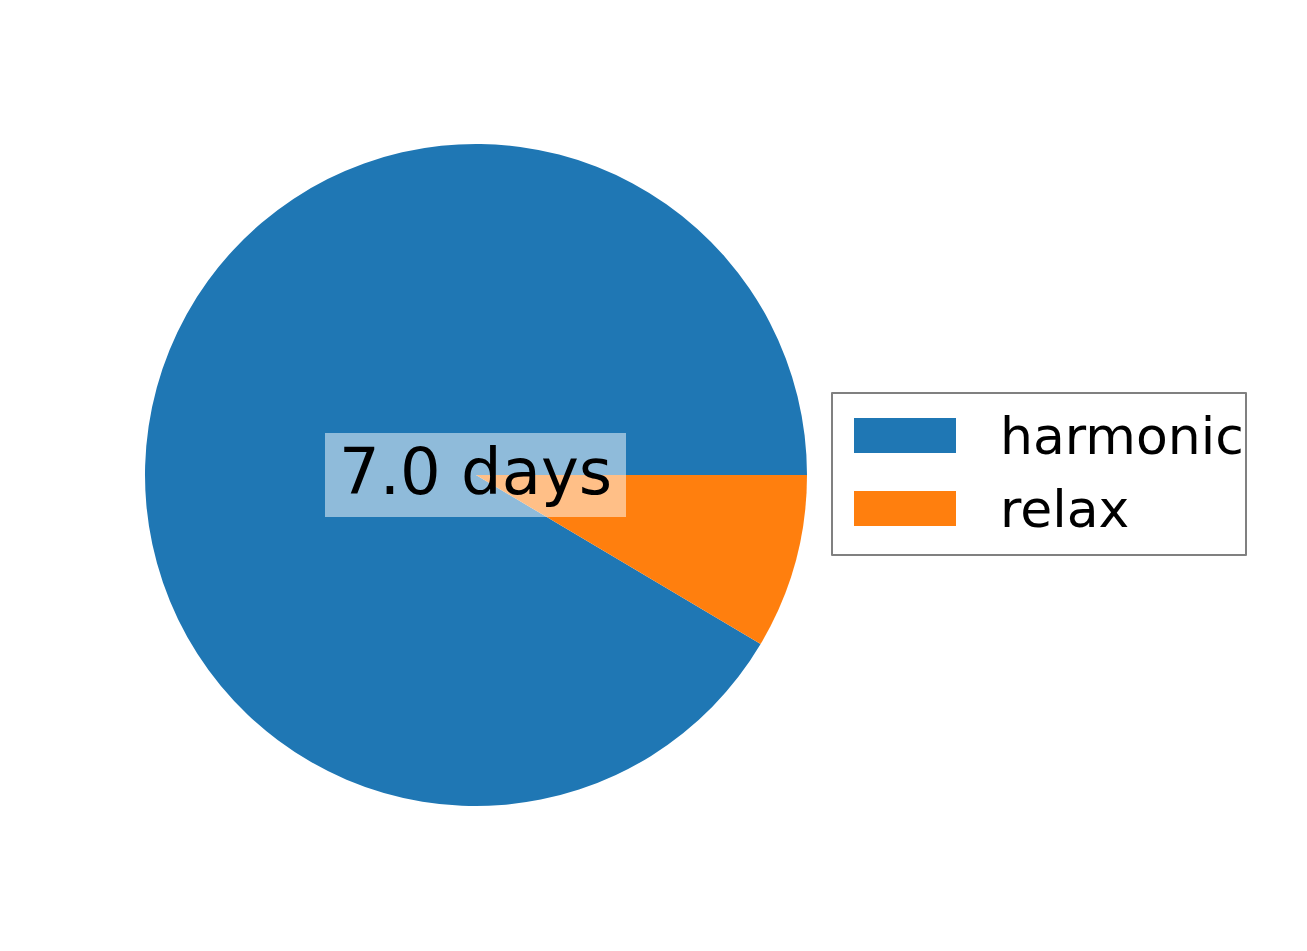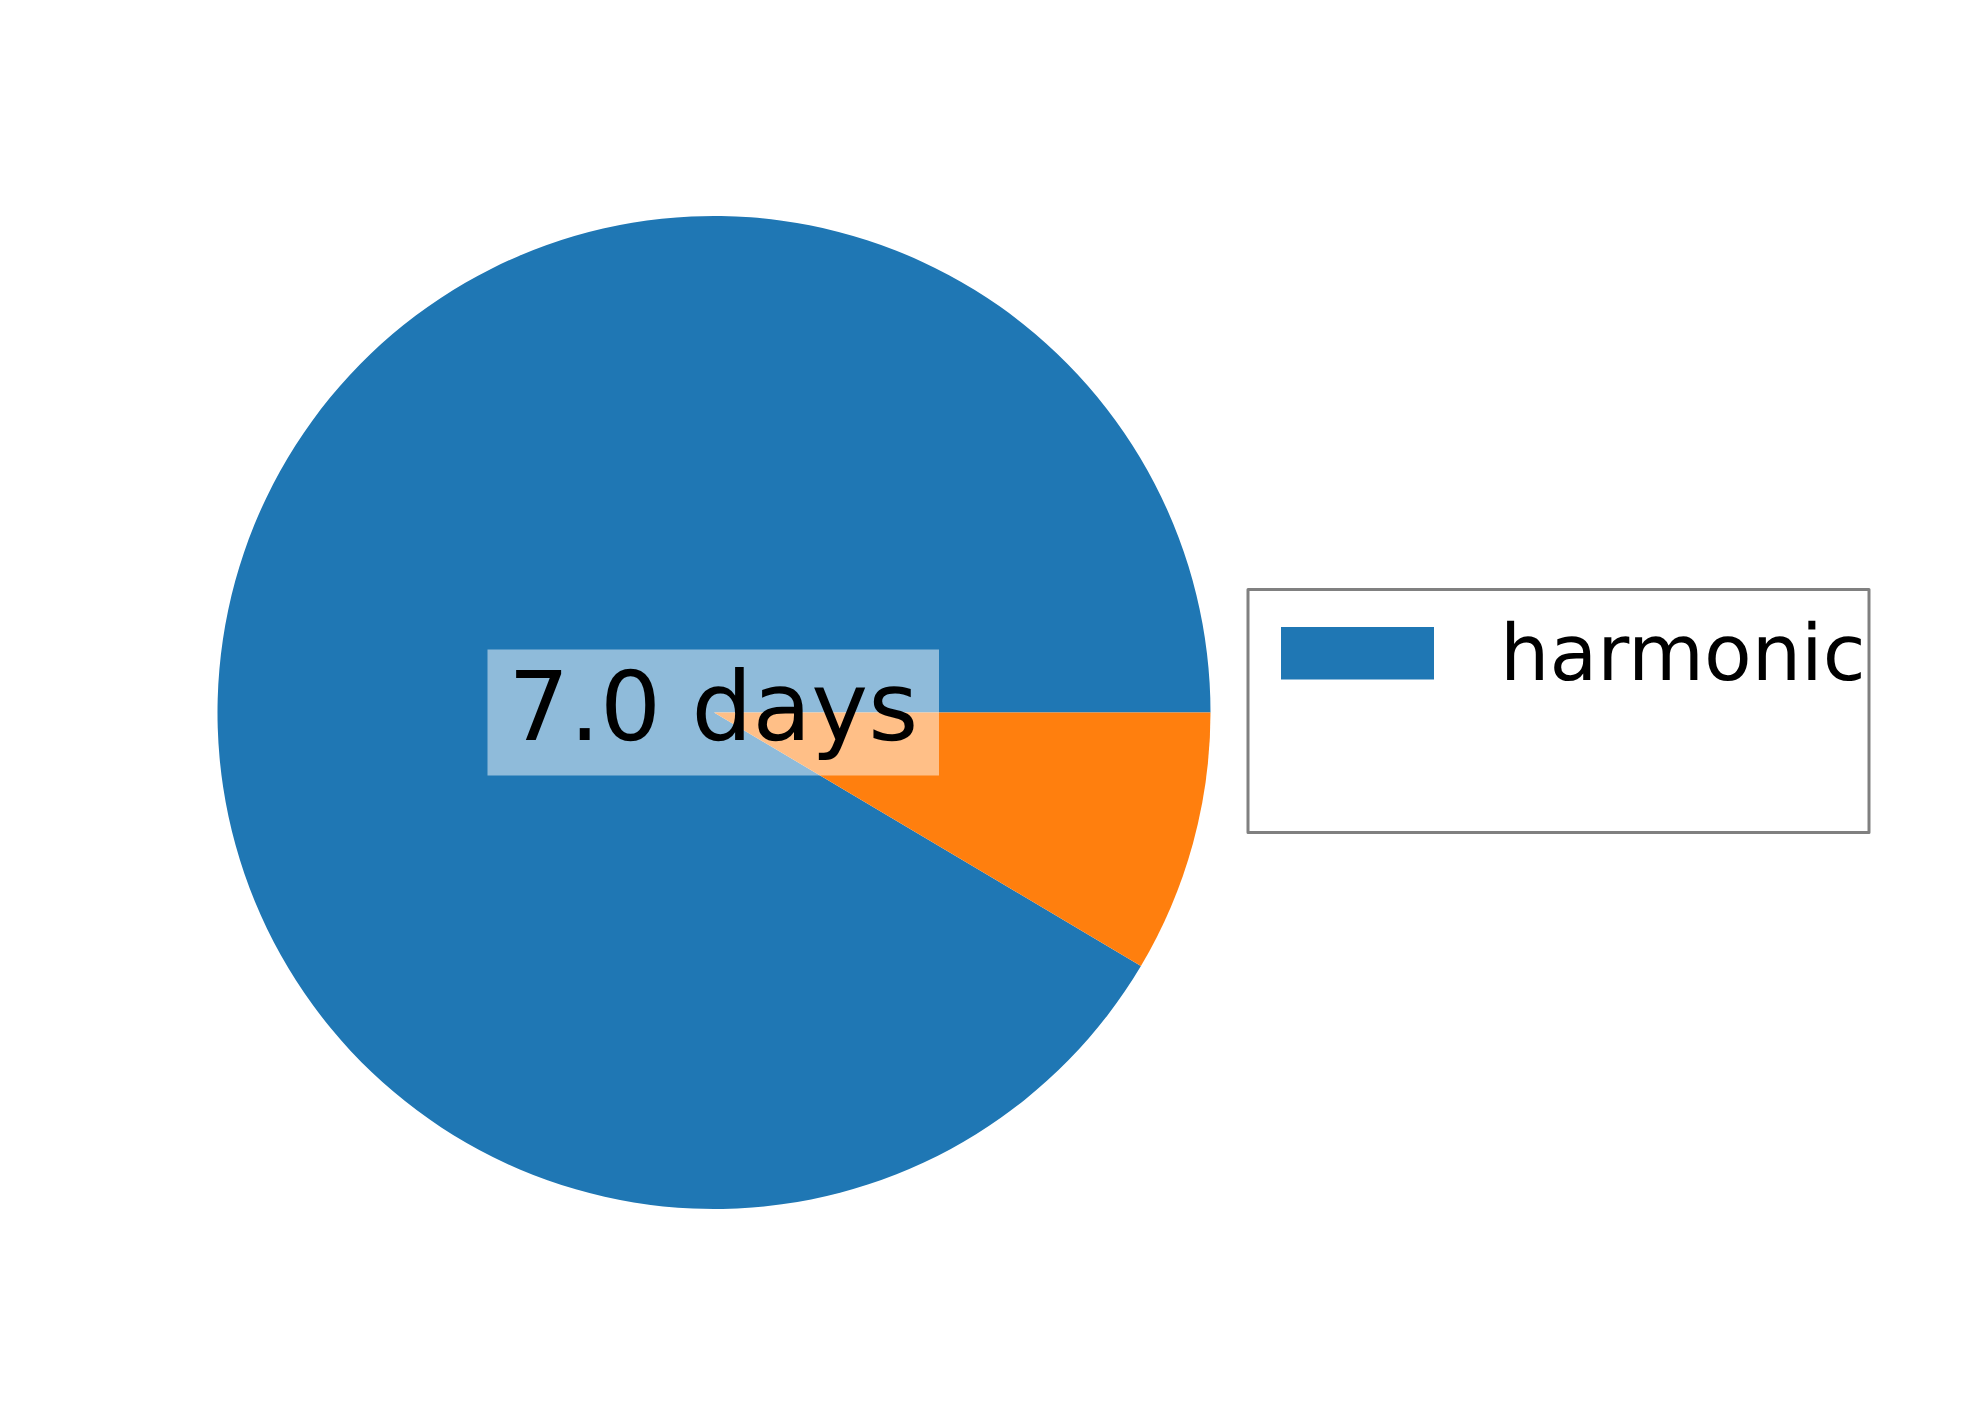--- a/index.html
+++ b/index.html
@@ -95,15 +95,19 @@
     </g>
   </svg>
 
   <div class="wedge-label" id="label-0">7.0 days</div>
 
   <div id="legend">
     <div class="legend-row">
       <span class="legend-swatch" id="swatch-0" style="background: rgb(31, 119, 180);"></span>
       <span class="legend-text">harmonic</span>
     </div>
+    <div class="legend-row">
+      <span class="legend-swatch" id="swatch-1" style="background: rgb(255, 127, 14);"></span>
+      <span class="legend-text">relax</span>
+    </div>
   </div>
 
 </div>
 
 </body></html>

